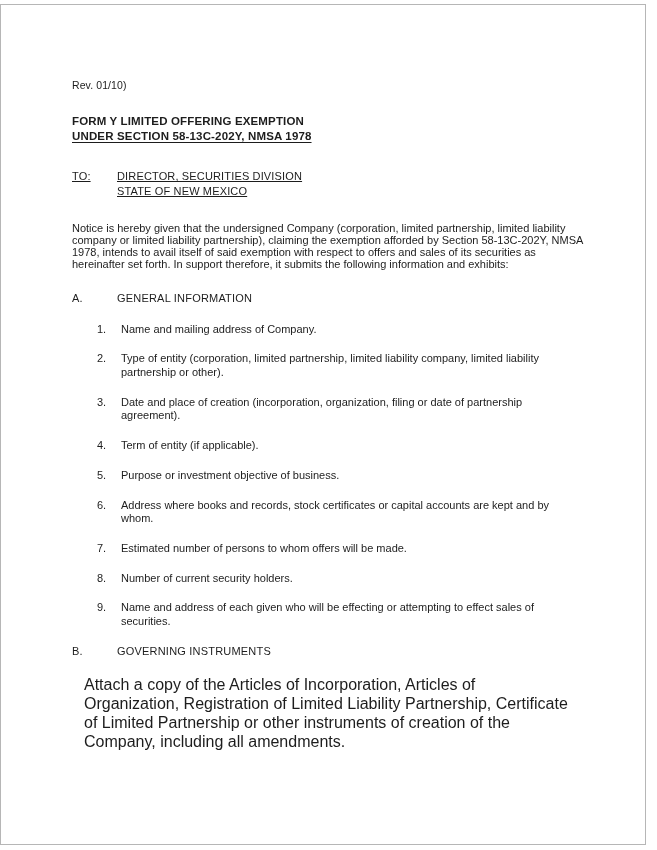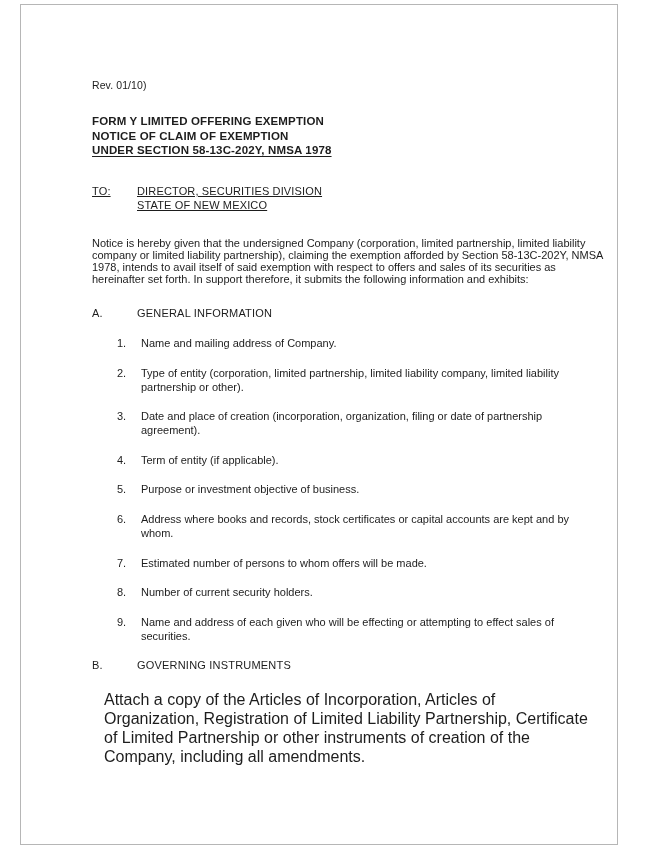--- a/index.html
+++ b/index.html
@@ -10,23 +10,23 @@
   body {
     width: 657px;
     height: 850px;
     overflow: hidden;
     font-family: "Liberation Sans", sans-serif;
   }
 
   
   .page-frame {
     position: absolute;
-    left: 20px;
+    left: 0;
     top: 4px;
-    width: 598px;
+    width: 646px;
     height: 841px;
     box-sizing: border-box;
     border: 1px solid #b6b6b6;
     background: #ffffff;
   }
 
   
   .sheet {
     position: absolute;
     left: 0;
@@ -127,21 +127,20 @@
 <body>
 
 <div class="page-frame">
   <div class="sheet">
     <div class="content">
 
       <div class="rev-line">Rev. 01/10)</div>
 
       <div class="title-block">
         <span class="title-line">FORM Y LIMITED OFFERING EXEMPTION</span>
-        <span class="title-line">NOTICE OF CLAIM OF EXEMPTION</span>
         <span class="title-line underlined">UNDER SECTION 58-13C-202Y, NMSA 1978</span>
       </div>
 
       <div class="to-block">
         <div class="to-label">TO:</div>
         <div class="to-lines">
           <span>DIRECTOR, SECURITIES DIVISION</span>
           <span>STATE OF NEW MEXICO</span>
         </div>
       </div>

